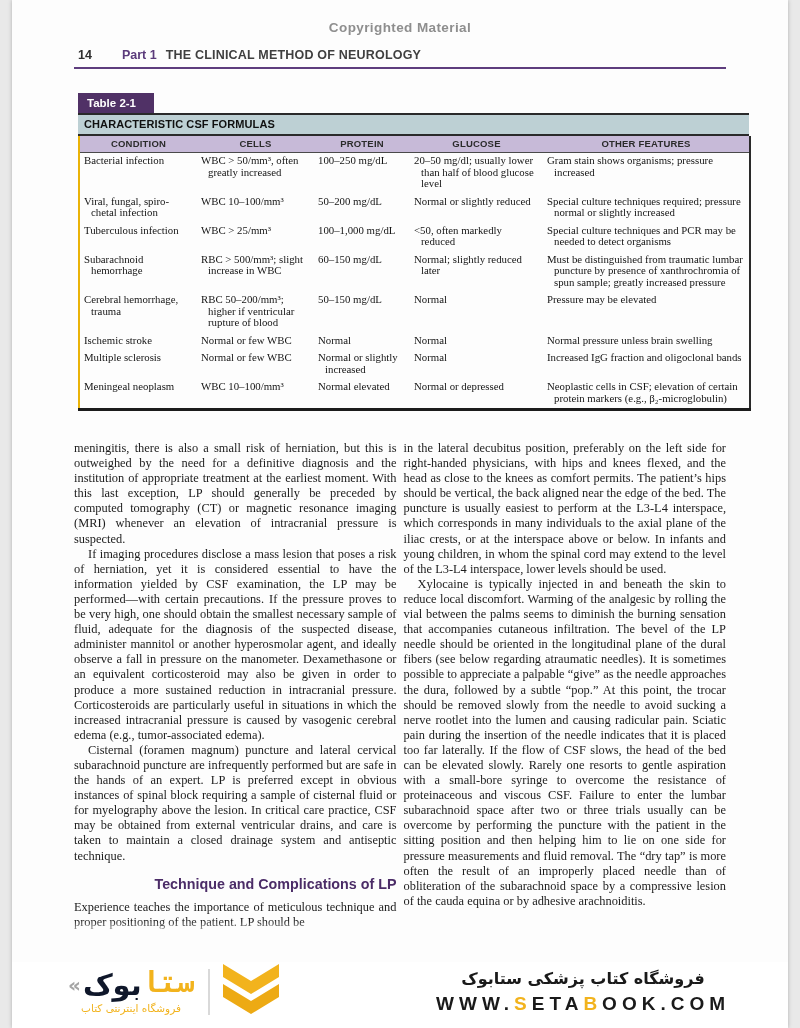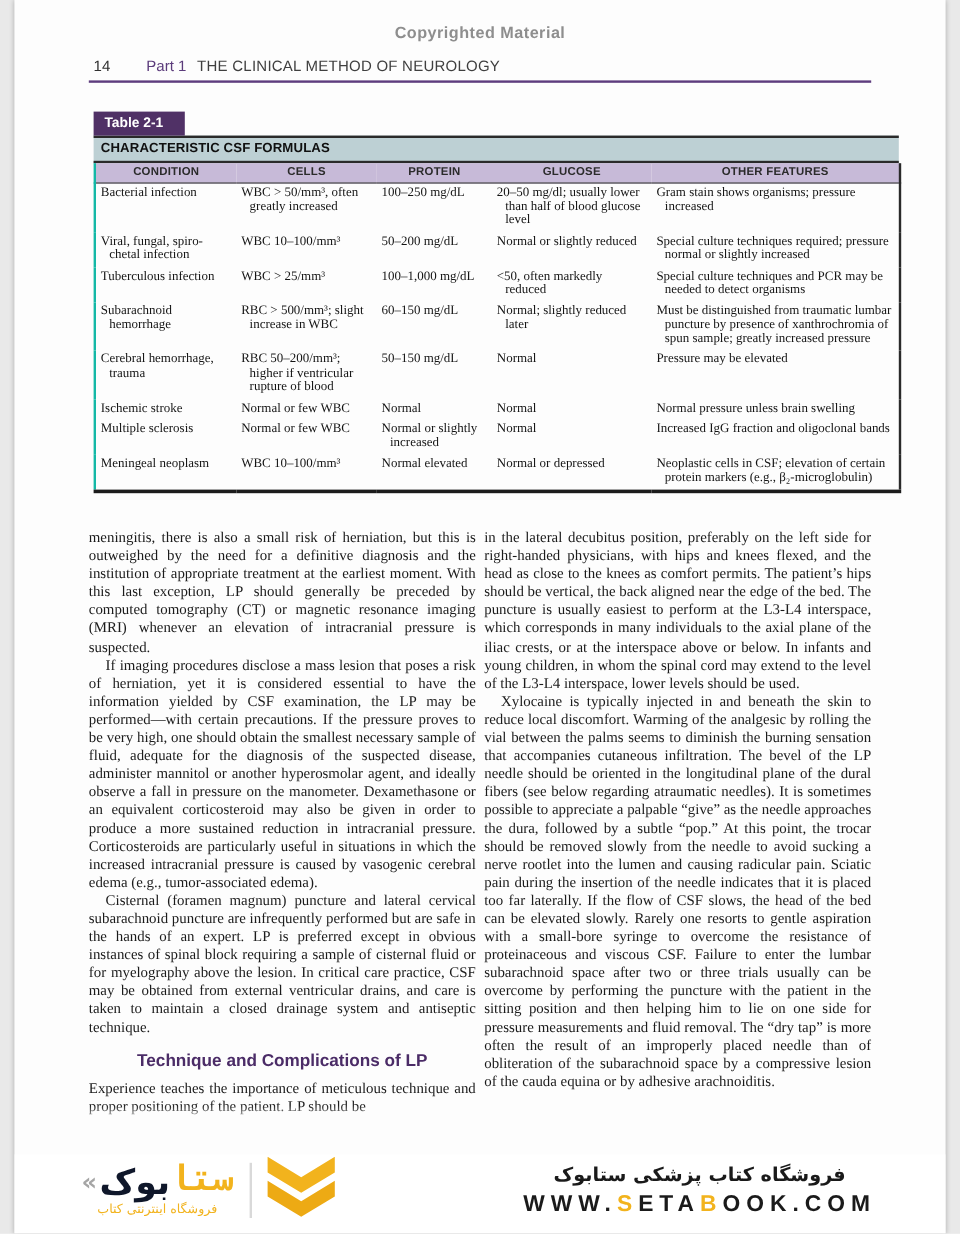--- a/index.html
+++ b/index.html
@@ -5,50 +5,50 @@
   html,body{margin:0;padding:0;background:#e9e9e9;}
   .page{
     width:776px;height:1028px;position:relative;background:#fdfdfd;
     overflow:hidden;font-family:"Liberation Serif","DejaVu Serif",serif;color:#1b1b1b;
     margin:0 auto;box-shadow:0 0 4px rgba(0,0,0,.25);
   }
   
   .copyright{padding-top:20px;text-align:center;font-family:"Liberation Sans","DejaVu Sans",sans-serif;
     font-weight:bold;font-size:13.5px;letter-spacing:.4px;color:#8e8e8e;}
   .pagehead{margin:13px 62px 0 66px;font-family:"Liberation Sans","DejaVu Sans",sans-serif;
-    font-weight:normal;font-size:12.5px;color:#3c3c3c;display:flex;align-items:baseline;}
+    font-weight:bold;font-size:12.5px;color:#3c3c3c;display:flex;align-items:baseline;}
   .pnum{margin-right:30px;color:#2f2f2f;}
   .part{color:#5b3b7b;margin-right:9px;}
   .ptitle{color:#3f3f3f;letter-spacing:.2px;}
   .rule{margin:5px 62px 0 62px;height:2px;background:#5e3d7e;}
 
   
   .tablewrap{margin:24px 0 0 66px;width:671px;font-family:"Liberation Sans","DejaVu Sans",sans-serif;}
   .tabletag{display:inline-block;background:#503166;color:#ffffff;font-size:11.5px;font-weight:bold;
     padding:4px 18px 4px 9px;}
   .tabletitle{background:#bdd0d4;border-top:2px solid #2a2a2a;border-bottom:2px solid #2a2a2a;
     font-size:11px;font-weight:bold;color:#101010;padding:3px 0 4px 6px;letter-spacing:.1px;}
   table.csf{width:671px;border-collapse:collapse;table-layout:fixed;
-    border-left:2px solid #14b8a6;border-right:2px solid #2a2a2a;border-bottom:3px solid #1c1c1c;border-radius:25px;}
+    border-left:2px solid #eab308;border-right:2px solid #2a2a2a;border-bottom:3px solid #1c1c1c;border-radius:25px;}
   col.c1{width:118px}col.c2{width:117px}col.c3{width:96px}col.c4{width:133px}col.c5{width:207px}
   table.csf th{background:#c7bad8;font-size:9.5px;font-weight:bold;color:#2b2b2b;text-align:center;
     padding:2px 0 3px;border-bottom:1px solid #4a4a4a;letter-spacing:.2px;}
   table.csf td{font-family:"Liberation Serif","DejaVu Serif",serif;font-size:10.8px;line-height:11.5px;
     vertical-align:top;padding:2px 6px 4px 4px;color:#141414;}
   td .hang{padding-left:7px;text-indent:-7px;}
   .footnote{margin:7px 0 0 66px;font-size:10.3px;color:#202020;}
 
   
   .columns{margin:30px 62px 0 62px;height:500px;overflow:hidden;display:flex;gap:7px;
     position:relative;text-align:justify;font-size:12.4px;line-height:15.1px;color:#1b1b1b;}
   .col{width:336px;}
   .col p{margin:0;}
   .col p.ind{text-indent:14px;}
   .col h3{font-family:"Liberation Sans","DejaVu Sans",sans-serif;font-size:14.3px;color:#4b2c67;
-    margin:13px 0 8px 0;text-align:center;}
+    margin:13px 0 8px 0;text-align:right;}
   .fade{position:absolute;left:0;right:0;bottom:0;height:20px;
     background:linear-gradient(rgba(253,253,253,0),#fdfdfd 80%);}
 
   
   .footer{position:absolute;left:0;right:0;bottom:0;height:66px;background:#ffffff;
     display:flex;align-items:center;justify-content:space-between;padding:0 58px 6px 56px;box-sizing:border-box;}
   .brand{display:flex;align-items:center;}
   .wm-block{text-align:center;}
   .wordmark{display:flex;align-items:center;justify-content:center;
     font-family:"DejaVu Sans",sans-serif;font-weight:bold;font-size:29px;line-height:30px;}

